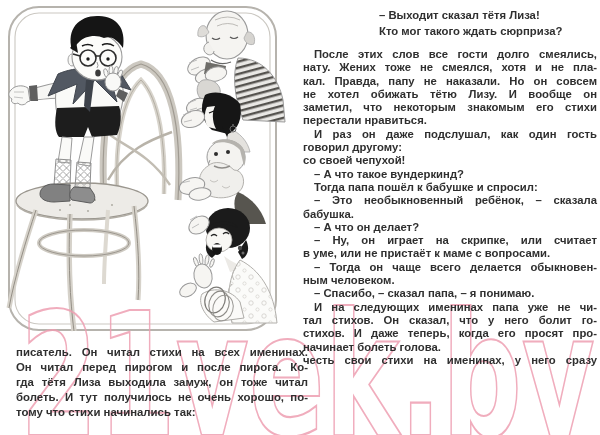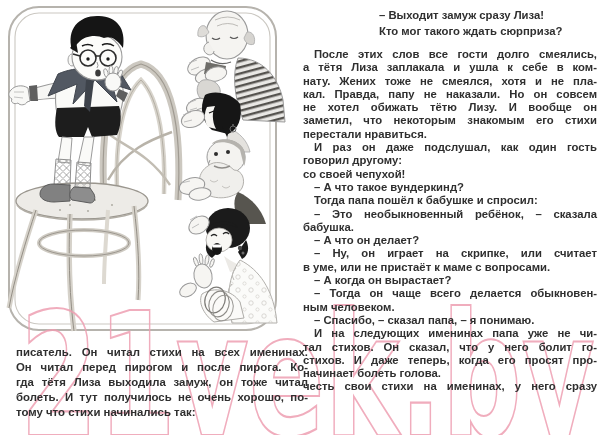--- a/index.html
+++ b/index.html
@@ -199,42 +199,40 @@
   <div class="textcol left-col" id="left-lines">
       <div class="ln">писатель. Он читал стихи на всех именинах.</div>
       <div class="ln">Он читал перед пирогом и после пирога. Ко-</div>
       <div class="ln">гда тётя Лиза выходила замуж, он тоже читал</div>
       <div class="ln">болеть. И тут получилось не очень хорошо, по-</div>
       <div class="ln end">тому что стихи начинались так:</div>
     </div>
 
   <div class="textcol right-col">
     <div class="verse" id="verse">
-        <div>– Выходит замуж сразу Лиза!</div>
+        <div>– Выходит сказал тётя Лиза!</div>
         <div>Кто мог такого ждать сюрприза?</div>
       </div>
     <div class="rbody" id="rbody">
         <div class="ln ind">После этих слов все гости долго смеялись,</div>
-        <div class="ln">а тётя Лиза заплакала и ушла к себе в ком-</div>
         <div class="ln">нату. Жених тоже не смеялся, хотя и не пла-</div>
         <div class="ln">кал. Правда, папу не наказали. Но он совсем</div>
         <div class="ln">не хотел обижать тётю Лизу. И вообще он</div>
         <div class="ln">заметил, что некоторым знакомым его стихи</div>
         <div class="ln end">перестали нравиться.</div>
         <div class="ln ind">И раз он даже подслушал, как один гость</div>
         <div class="ln end">говорил другому:</div>
         <div class="ln end">со своей чепухой!</div>
         <div class="ln ind end">– А что такое вундеркинд?</div>
         <div class="ln ind end">Тогда папа пошёл к бабушке и спросил:</div>
         <div class="ln ind">– Это необыкновенный ребёнок, – сказала</div>
         <div class="ln end">бабушка.</div>
         <div class="ln ind end">– А что он делает?</div>
         <div class="ln ind">– Ну, он играет на скрипке, или считает</div>
         <div class="ln end">в уме, или не пристаёт к маме с вопросами.</div>
-        <div class="ln ind end">– А когда он вырастает?</div>
         <div class="ln ind">– Тогда он чаще всего делается обыкновен-</div>
         <div class="ln end">ным человеком.</div>
         <div class="ln ind end">– Спасибо, – сказал папа, – я понимаю.</div>
         <div class="ln ind">И на следующих именинах папа уже не чи-</div>
         <div class="ln">тал стихов. Он сказал, что у него болит го-</div>
         <div class="ln">стихов. И даже теперь, когда его просят про-</div>
         <div class="ln end">начинает болеть голова.</div>
         <div class="ln">честь свои стихи на именинах, у него сразу</div>
       </div>
   </div>

